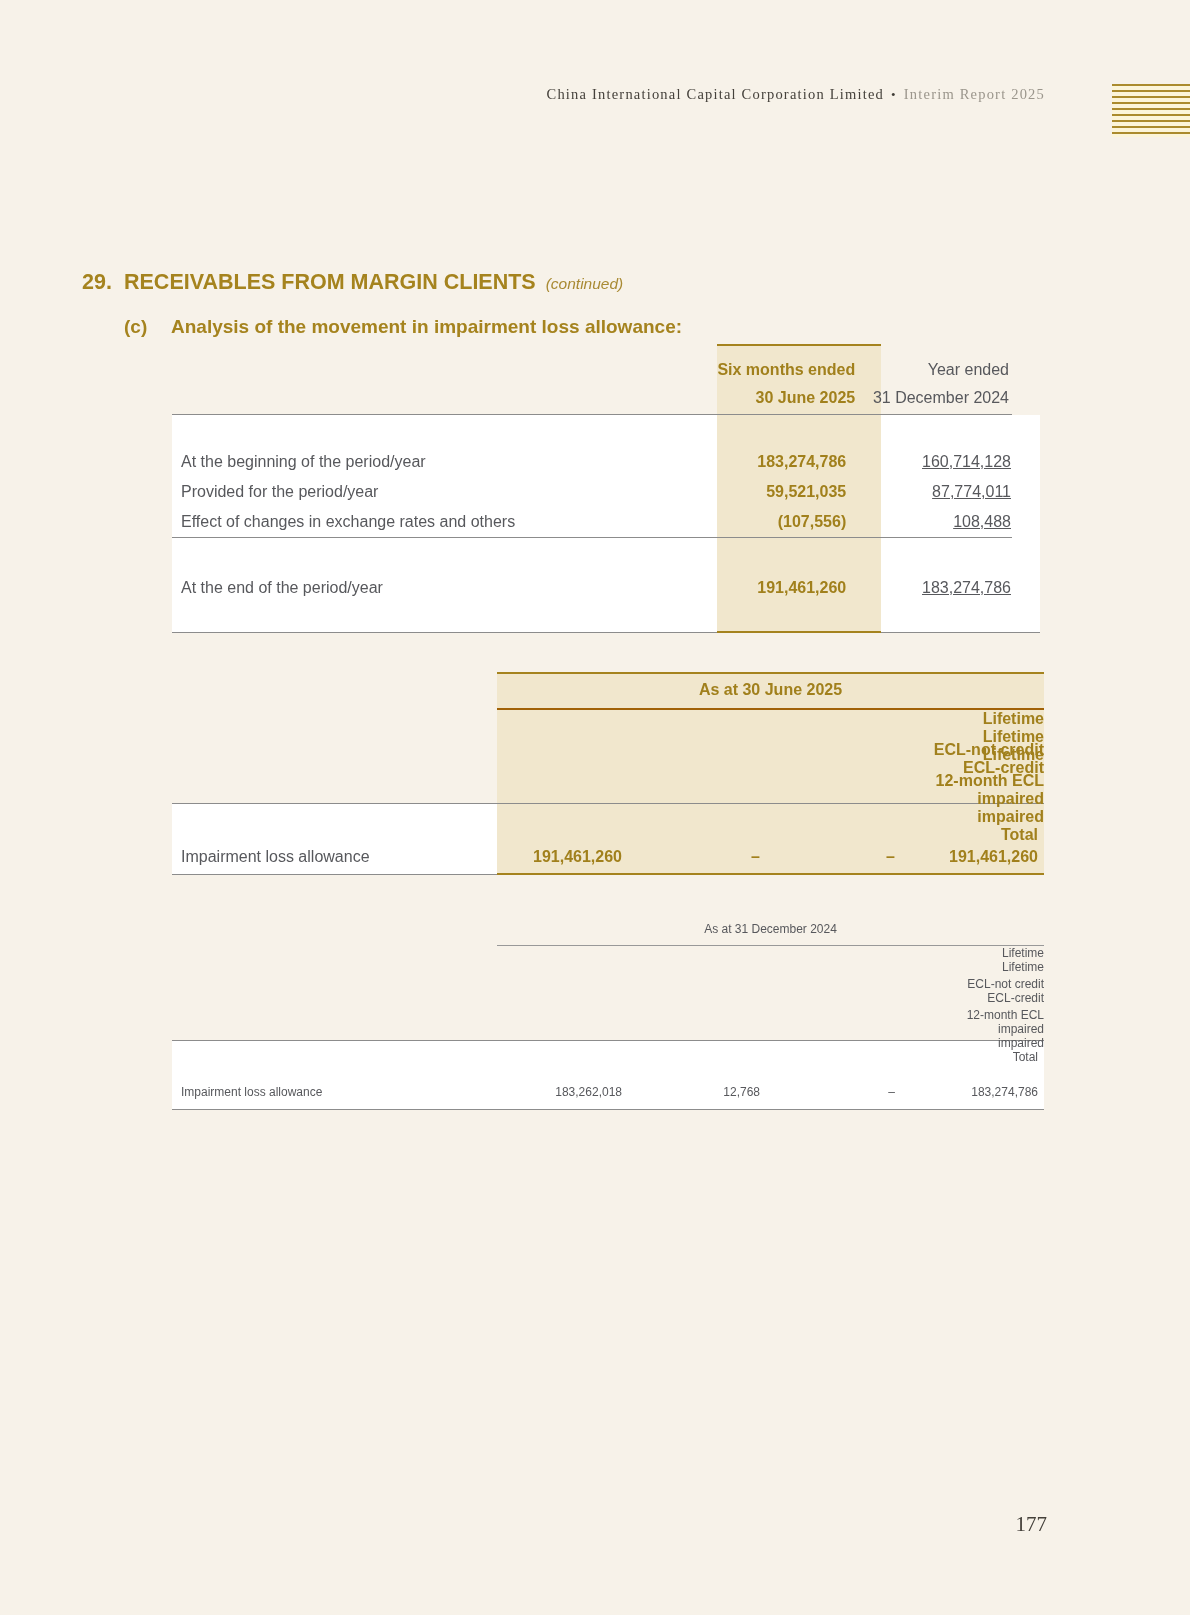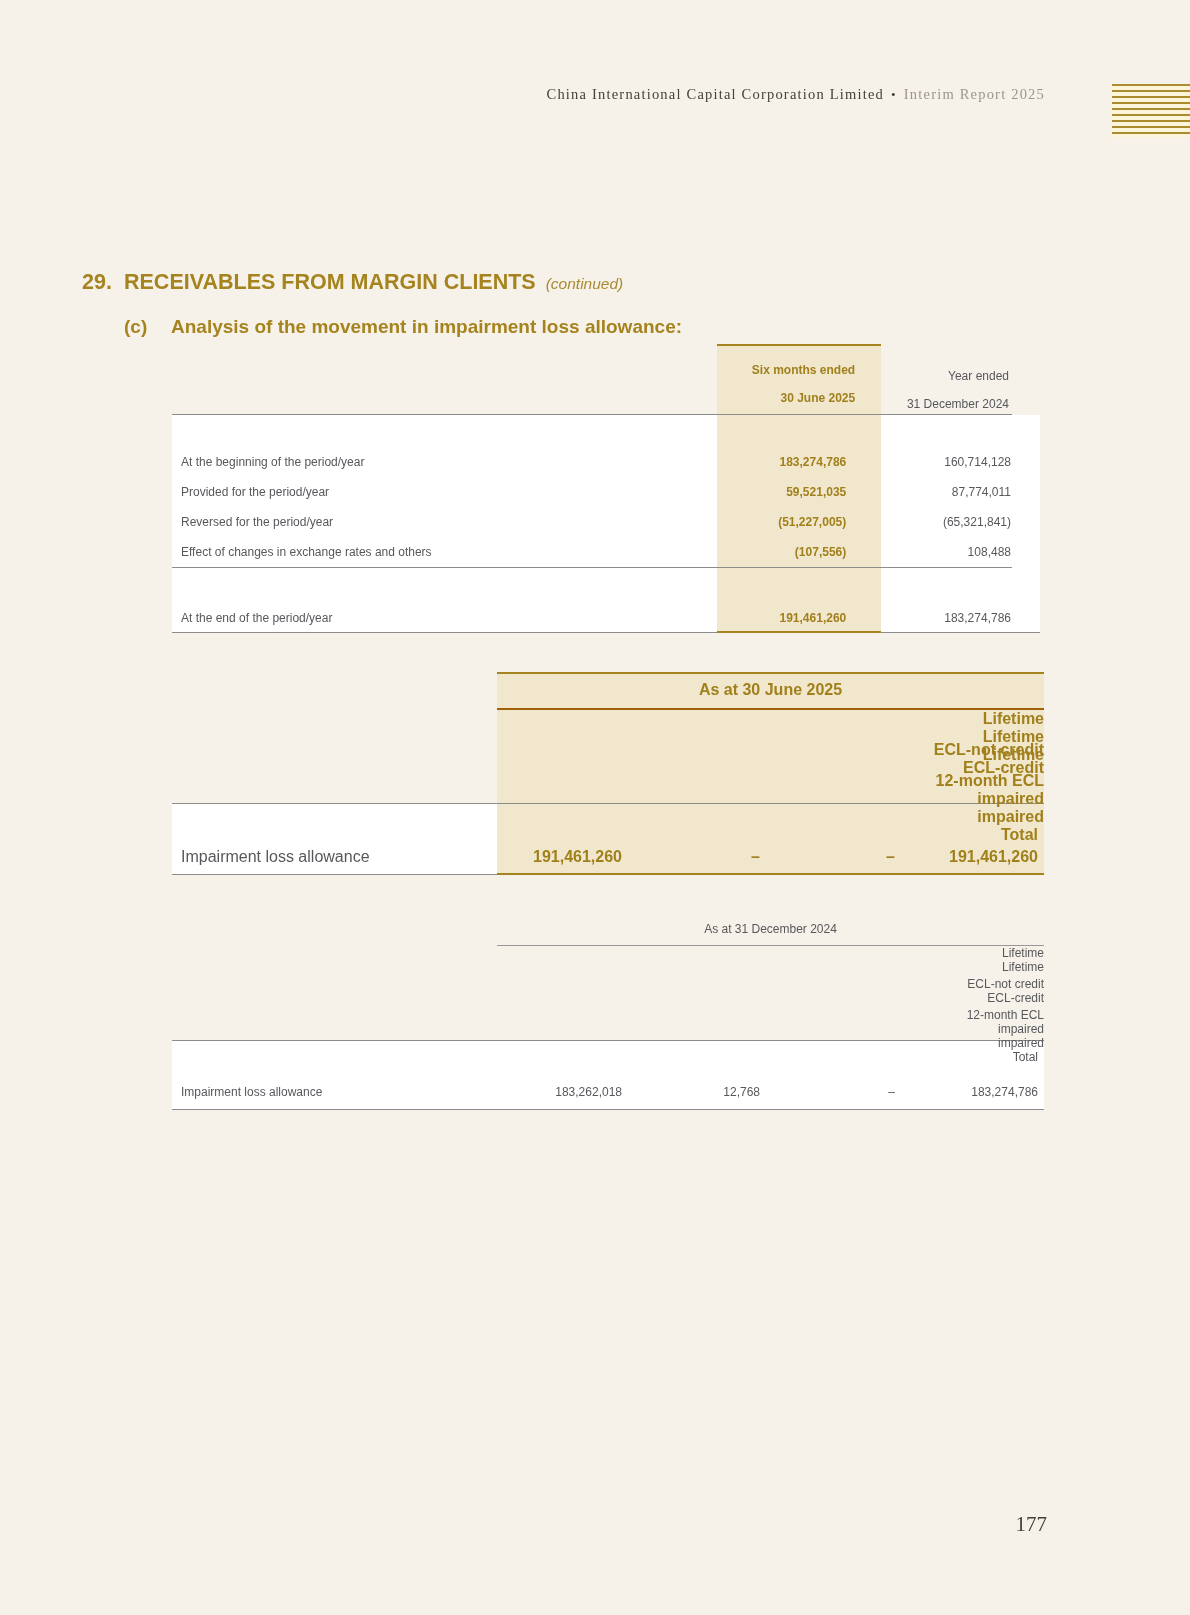--- a/index.html
+++ b/index.html
@@ -36,38 +36,38 @@
     color:#a5831e; font-weight:bold; font-size:19px; white-space:nowrap;
   }
   .subsection-letter { width:47px; }
 
   
   .gray  { color:#57585c; font-weight:normal; }
   .gold  { color:#a1801c; font-weight:bold; }
   .num   { text-align:right; }
 
   
-  .t1 { position:absolute; left:172px; top:344px; width:840px; height:289px; font-size:12px; }
+  .t1 { position:absolute; left:172px; top:344px; width:840px; height:289px; font-size:16px; }
   .t1-white {
     position:absolute; left:0; top:71px; width:868px; height:218px;
     background:#ffffff; border-bottom:1px solid #8c8c8c;
   }
   .t1-beige {
     position:absolute; left:545px; top:0; width:164px; height:289px;
     background:#f1e7cd; border-top:2px solid #a5831e; border-bottom:2px solid #a5831e;
   }
   .t1-flow { position:relative; z-index:1; }
   .t1-head { display:flex; height:71px; padding-top:12px; border-bottom:1px solid #8c8c8c; }
   .t1-head-cur { width:164px; margin-left:545px; padding-right:12px; text-align:right; line-height:28px; }
-  .t1-head-pri { width:159px; padding-right:3px; text-align:right; line-height:28px;margin-top:6px; }
+  .t1-head-pri { width:159px; padding-right:3px; text-align:right; line-height:28px; }
   .t1-spacer-a { height:32px; }
   .t1-row { display:flex; height:30px; align-items:center; }
   .t1-label { width:545px; padding-left:9px; }
   .t1-cur { width:164px; padding-right:12px; }
-  .t1-pri { width:159px; padding-right:1px; }
+  .t1-pri { width:159px; padding-right:1px;text-decoration:underline; }
   .t1-sep { border-top:1px solid #8c8c8c; }
   .t1-spacer-b { height:35px; }
 
   
   .t2 { position:absolute; left:172px; top:672px; width:872px; height:203px; font-size:16px; }
   .t2-beige {
     position:absolute; left:325px; top:0; width:547px; height:203px;
     background:#f1e7cd; border-top:2px solid #a5831e; border-bottom:2px solid #a5831e;
   }
   .t2-whitebody {
@@ -146,25 +146,20 @@
         <div class="t1-label gray">At the beginning of the period/year</div>
         <div class="t1-cur num gold">183,274,786</div>
         <div class="t1-pri num gray">160,714,128</div>
       </div>
       <div class="t1-row">
         <div class="t1-label gray">Provided for the period/year</div>
         <div class="t1-cur num gold">59,521,035</div>
         <div class="t1-pri num gray">87,774,011</div>
       </div>
       <div class="t1-row">
-        <div class="t1-label gray">Reversed for the period/year</div>
-        <div class="t1-cur num gold">(51,227,005)</div>
-        <div class="t1-pri num gray">(65,321,841)</div>
-      </div>
-      <div class="t1-row">
         <div class="t1-label gray">Effect of changes in exchange rates and others</div>
         <div class="t1-cur num gold">(107,556)</div>
         <div class="t1-pri num gray">108,488</div>
       </div>
       <div class="t1-sep"></div>
       <div class="t1-spacer-b"></div>
       <div class="t1-row">
         <div class="t1-label gray">At the end of the period/year</div>
         <div class="t1-cur num gold">191,461,260</div>
         <div class="t1-pri num gray">183,274,786</div>

